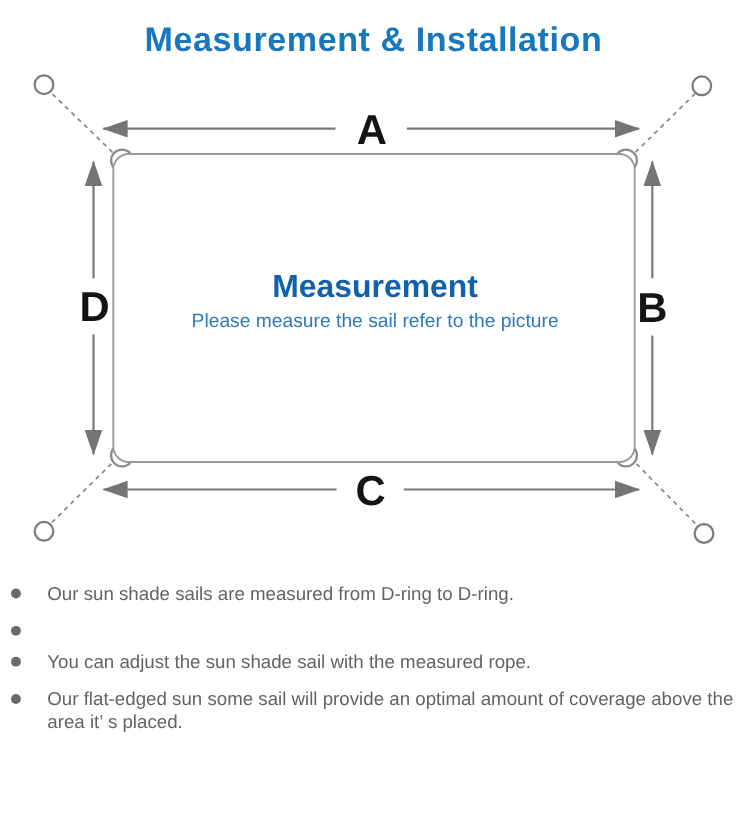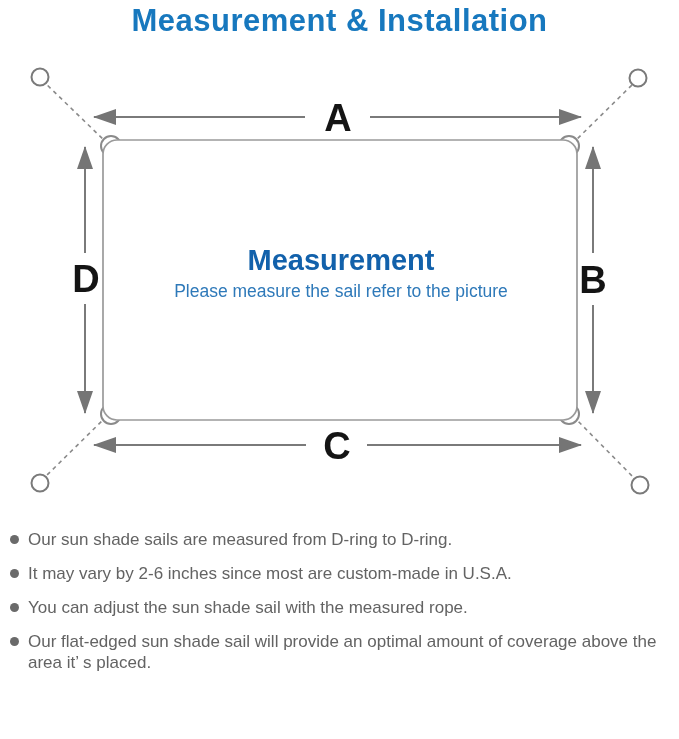--- a/index.html
+++ b/index.html
@@ -17,38 +17,38 @@
   }
   .page-title {
     position: absolute;
     top: 0;
     left: 0;
     width: 679px;
     text-align: center;
     font-size: 31px;
     font-weight: bold;
     letter-spacing: 0.5px;
-    padding-top: 3px;
+    padding-top: 18px;
     color: #1778be;
   }
   .diagram-svg {
     position: absolute;
     top: 50px;
     left: 0;
   }
   .notes {
     position: absolute;
     top: 529px;
     left: 10px;
     right: 6px;
   }
   .note-item {
     display: flex;
     align-items: flex-start;
-    gap: 9px;
+    gap: 24px;
     margin-bottom: 13px;
     font-size: 17px;
     line-height: 21px;
     color: #636363;
   }
   .bullet-dot {
     flex: 0 0 auto;
     width: 9px;
     height: 9px;
     margin-top: 6px;
@@ -134,25 +134,24 @@
     <text class="center-subtitle" x="341" y="247" text-anchor="middle">Please measure the sail refer to the picture</text>
   </svg>
 
   <div class="notes">
     <div class="note-item">
       <span class="bullet-dot"></span>
       <span class="note-text">Our sun shade sails are measured from D-ring to D-ring.</span>
     </div>
     <div class="note-item">
       <span class="bullet-dot"></span>
-      <span class="note-text">It may vary by 2-6 inches since most are custom-made in U.S.A.</span>
     </div>
     <div class="note-item">
       <span class="bullet-dot"></span>
       <span class="note-text">You can adjust the sun shade sail with the measured rope.</span>
     </div>
     <div class="note-item">
       <span class="bullet-dot"></span>
-      <span class="note-text">Our flat-edged sun shade sail will provide an optimal amount of coverage above the area it’ s placed.</span>
+      <span class="note-text">Our flat-edged sun some sail will provide an optimal amount of coverage above the area it’ s placed.</span>
     </div>
   </div>
 
 </div>
 
 </body></html>

